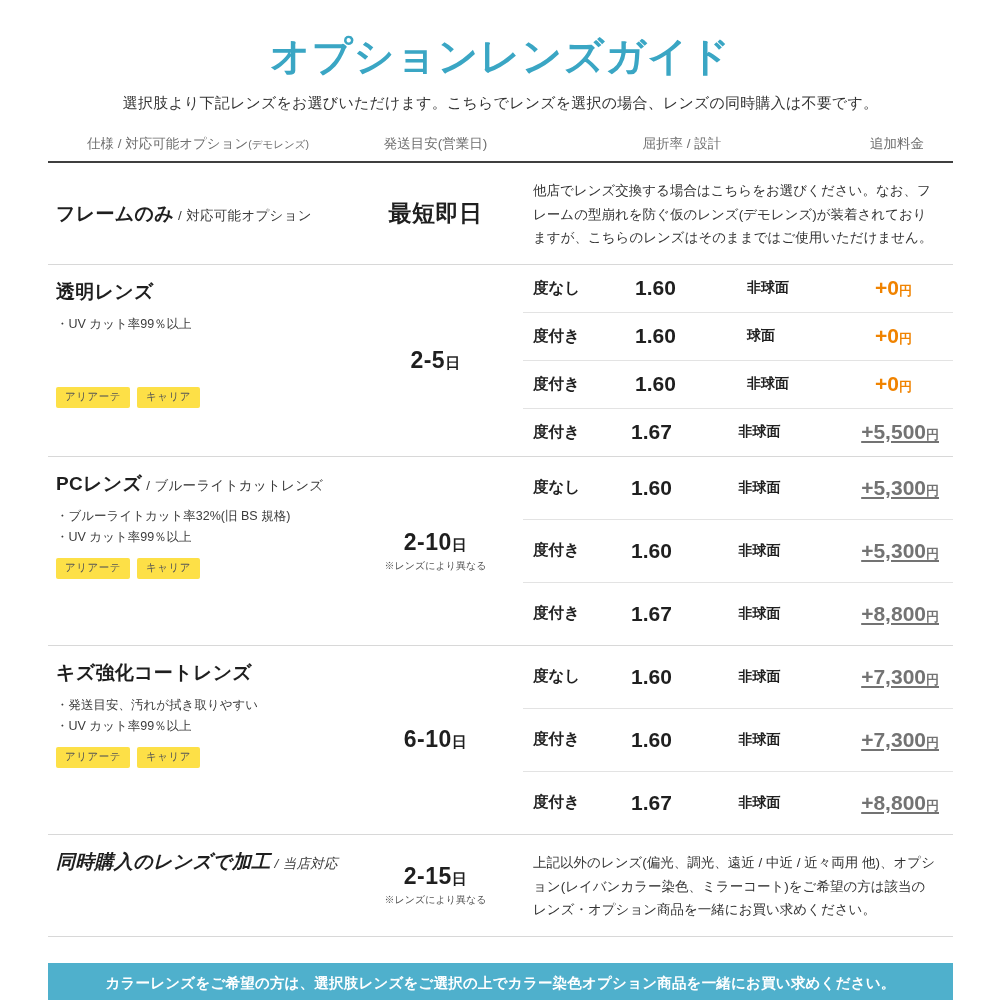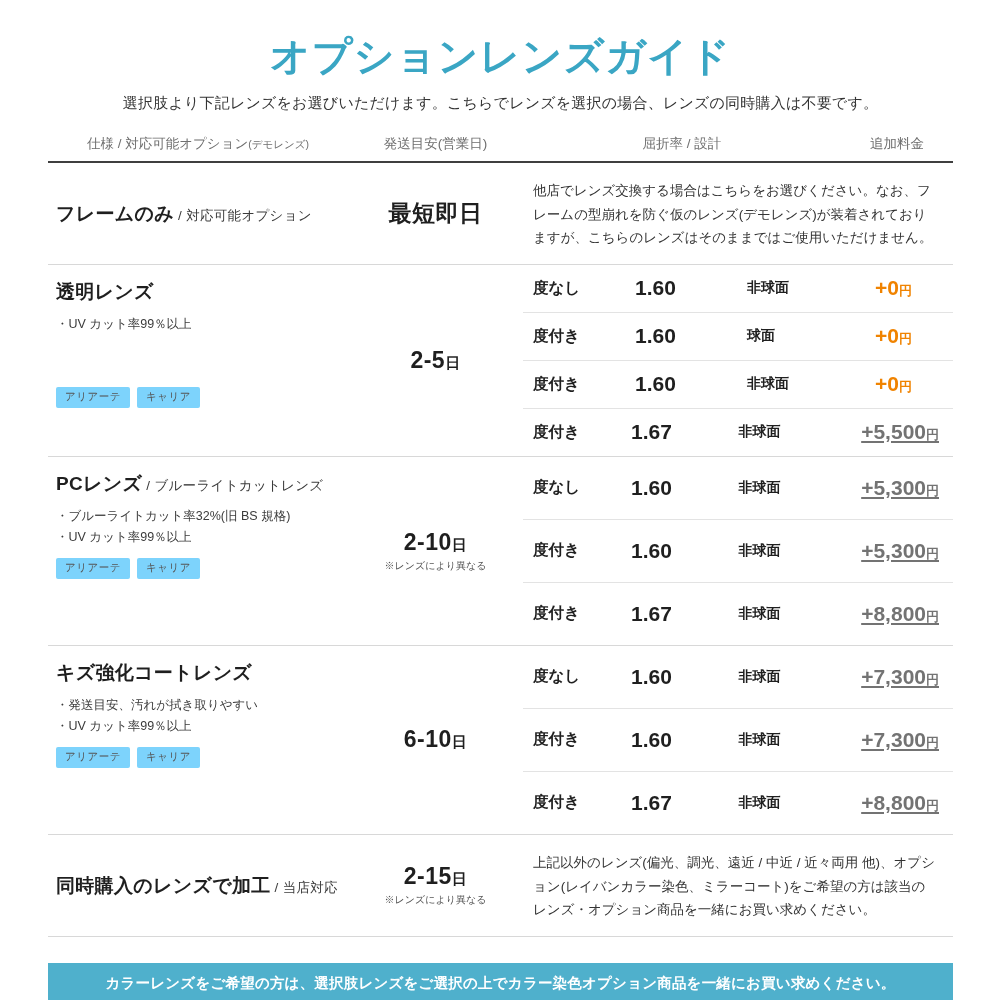--- a/index.html
+++ b/index.html
@@ -96,21 +96,21 @@
     font-size: 12.5px;
     color: #3b3b3b;
     line-height: 1.65;
   }
   .tags {
     margin-top: 11px;
     display: flex;
     gap: 7px;
   }
   .tag {
-    background: #7dd3fc;
+    background: #fde047;
     color: #555;
     font-size: 10.5px;
     padding: 3px 9px 4px;
     border-radius: 2px;
     letter-spacing: 0.5px;
   }
   .ship-main {
     font-size: 23px;
     font-weight: bold;
     color: #1f1f1f;
@@ -348,21 +348,21 @@
             <div class="sr-deg">度付き</div>
             <div class="sr-idx">1.67</div>
             <div class="sr-design">非球面</div>
             <div class="sr-price price-add"><span>+8,800</span><span class="yen">円</span></div>
           </div>
         </div>
       </div>
     </div>
 
     <div class="row">
-      <div class="cell-spec" style="display:flex;align-items:center;">
+      <div class="cell-spec" style="display:flex;font-style:italic;">
         <div class="lens-name">
           <span>同時購入のレンズで加工</span><span class="sub"> / 当店対応</span>
         </div>
       </div>
       <div class="cell-ship">
         <div class="ship-main">
           <span>2-15</span><span class="unit">日</span>
         </div>
         <div class="ship-note">※レンズにより異なる</div>
       </div>

